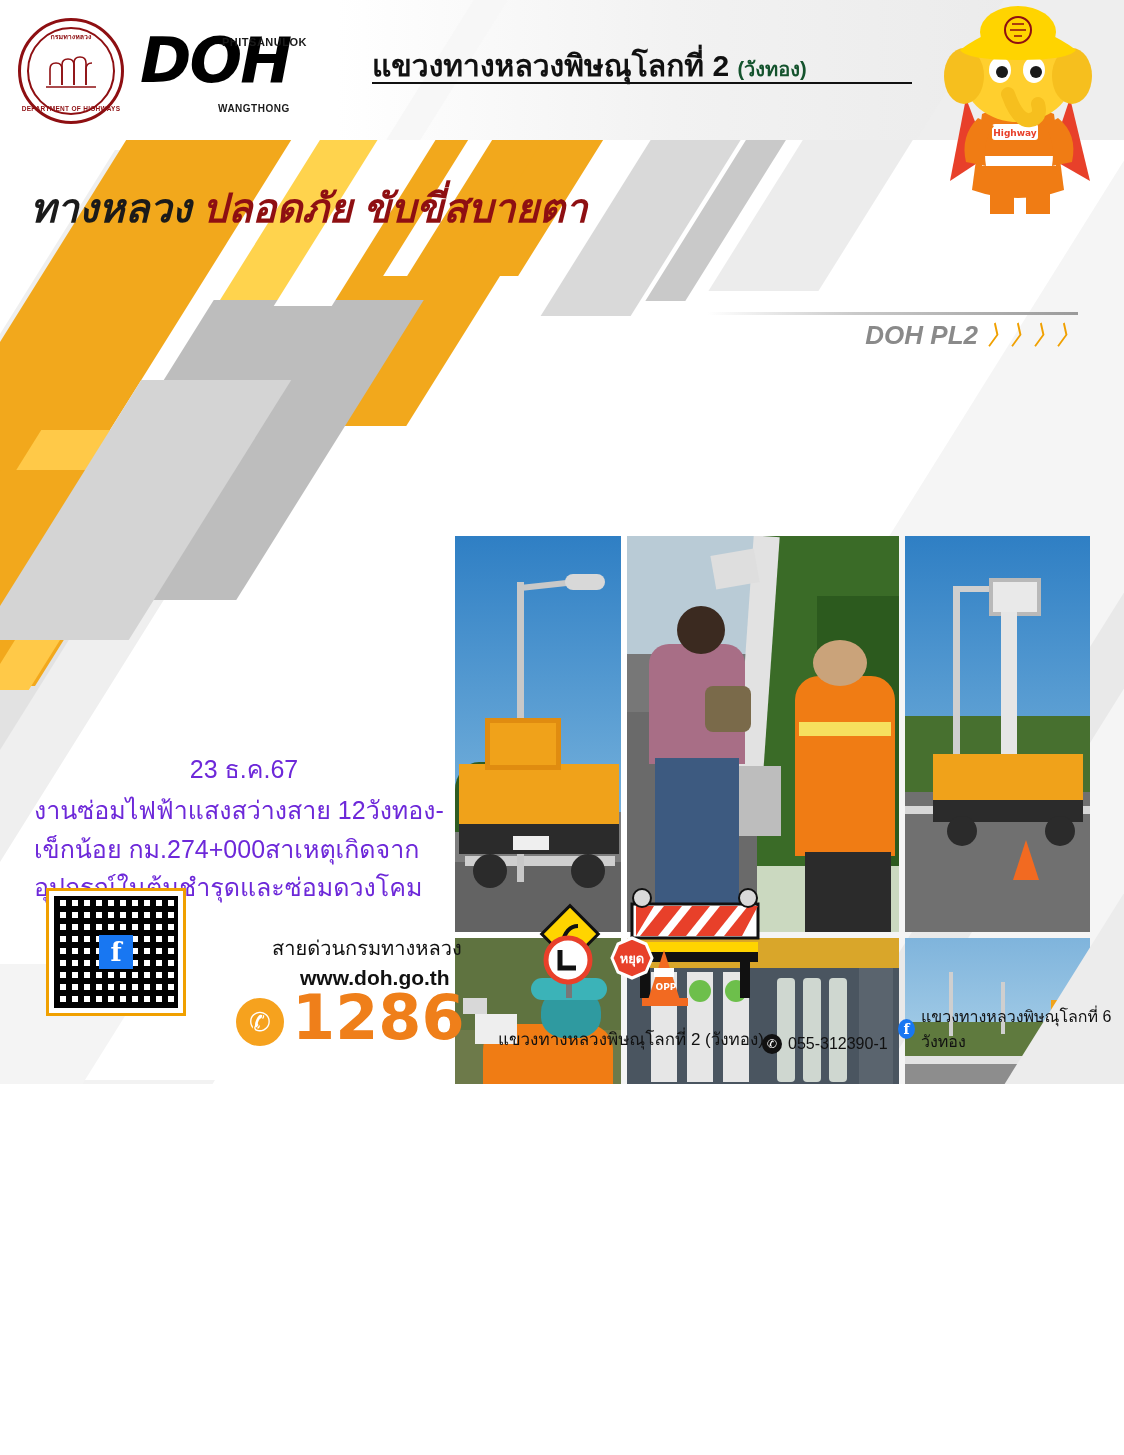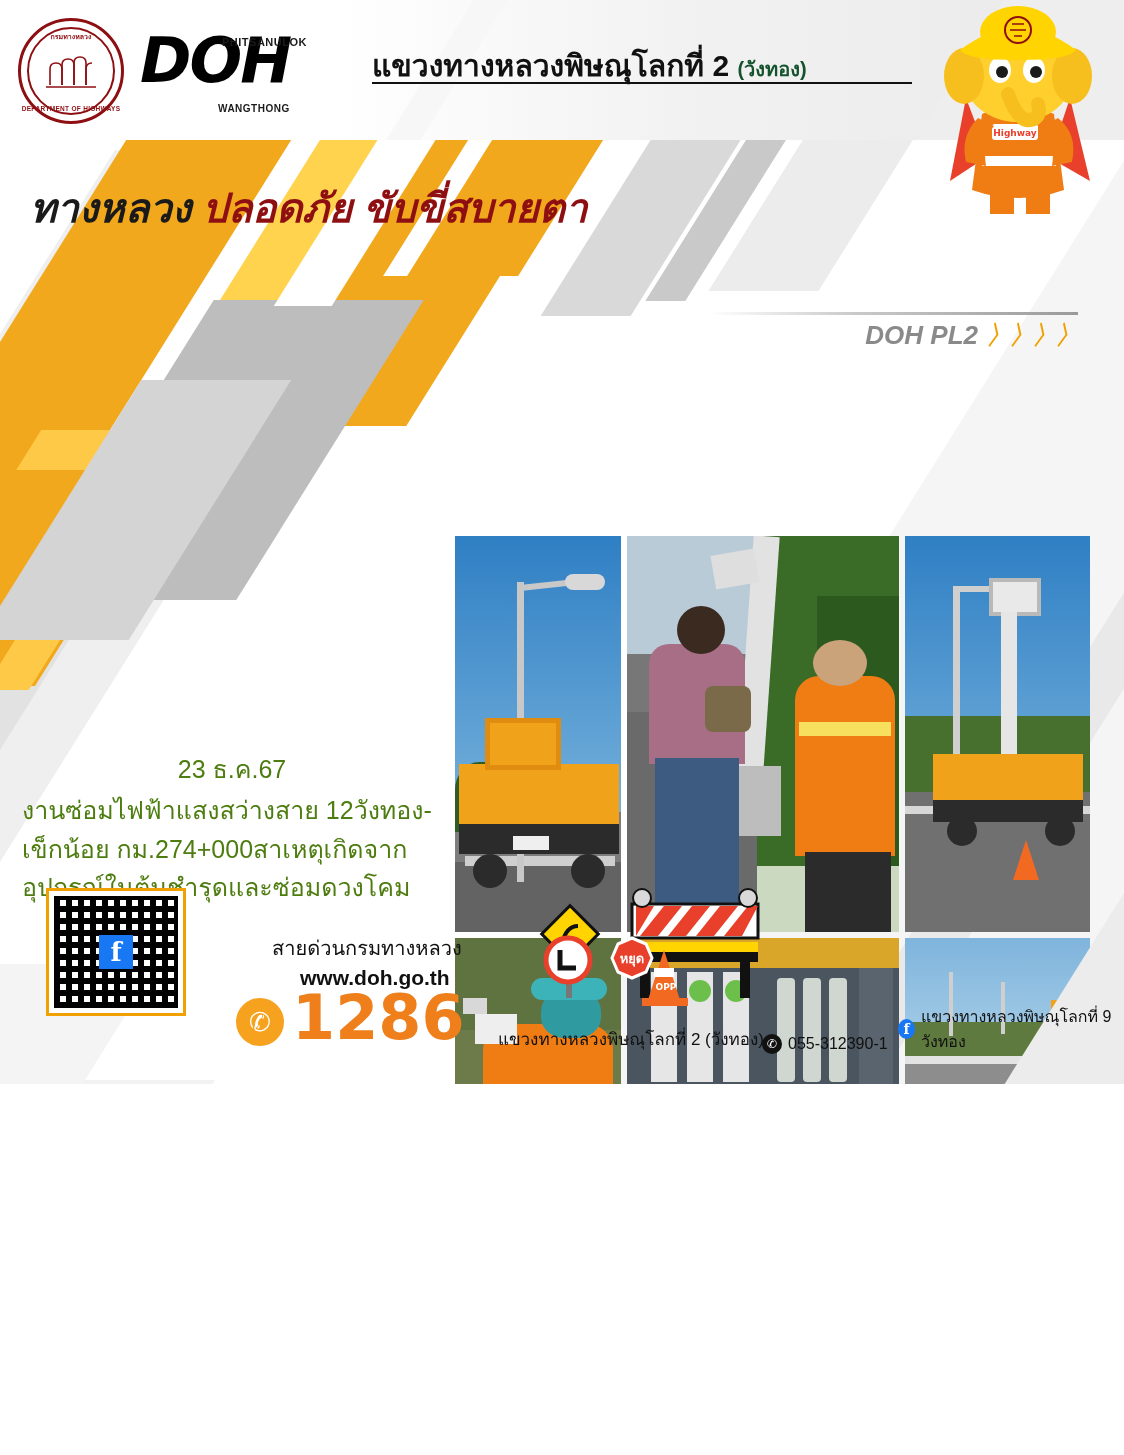--- a/index.html
+++ b/index.html
@@ -115,22 +115,22 @@
   }
   .unit-sub .chev { color: #f0a000; letter-spacing: -3px; font-size: 26px; }
   .unit-underline {
     position: absolute; right: 46px; top: 312px; width: 370px; height: 3px;
     background: linear-gradient(90deg, rgba(200,200,200,0) 0%, #c9c9c9 40%, #9a9a9a 100%);
     z-index: 9;
   }
 
   
   .body-text {
-    position: absolute; left: 22px; top: 750px; width: 420px;
-    font-size: 25px; line-height: 1.55; color: #4d7c0f;
+    position: absolute; left: 34px; top: 750px; width: 420px;
+    font-size: 25px; line-height: 1.55; color: #6d28d9;
     z-index: 9;
   }
   .body-date { display: block; text-align: center; margin-bottom: 2px; }
 
   
   .photos {
     position: absolute; left: 455px; top: 536px;
     width: 635px; height: 614px;
     z-index: 9;
   }
@@ -513,17 +513,17 @@
 
     <div class="addr2">แขวงทางหลวงพิษณุโลกที่ 2 (วังทอง)</div>
 
     <div class="foot-phone">
       <span class="mini-circle">✆</span>
       <span>055-312390-1</span>
     </div>
 
     <div class="foot-fb">
       <span class="mini-fb">f</span>
-      <span>แขวงทางหลวงพิษณุโลกที่ 9 วังทอง</span>
+      <span>แขวงทางหลวงพิษณุโลกที่ 6 วังทอง</span>
     </div>
   </div>
 
 </div>
 
 </body></html>

